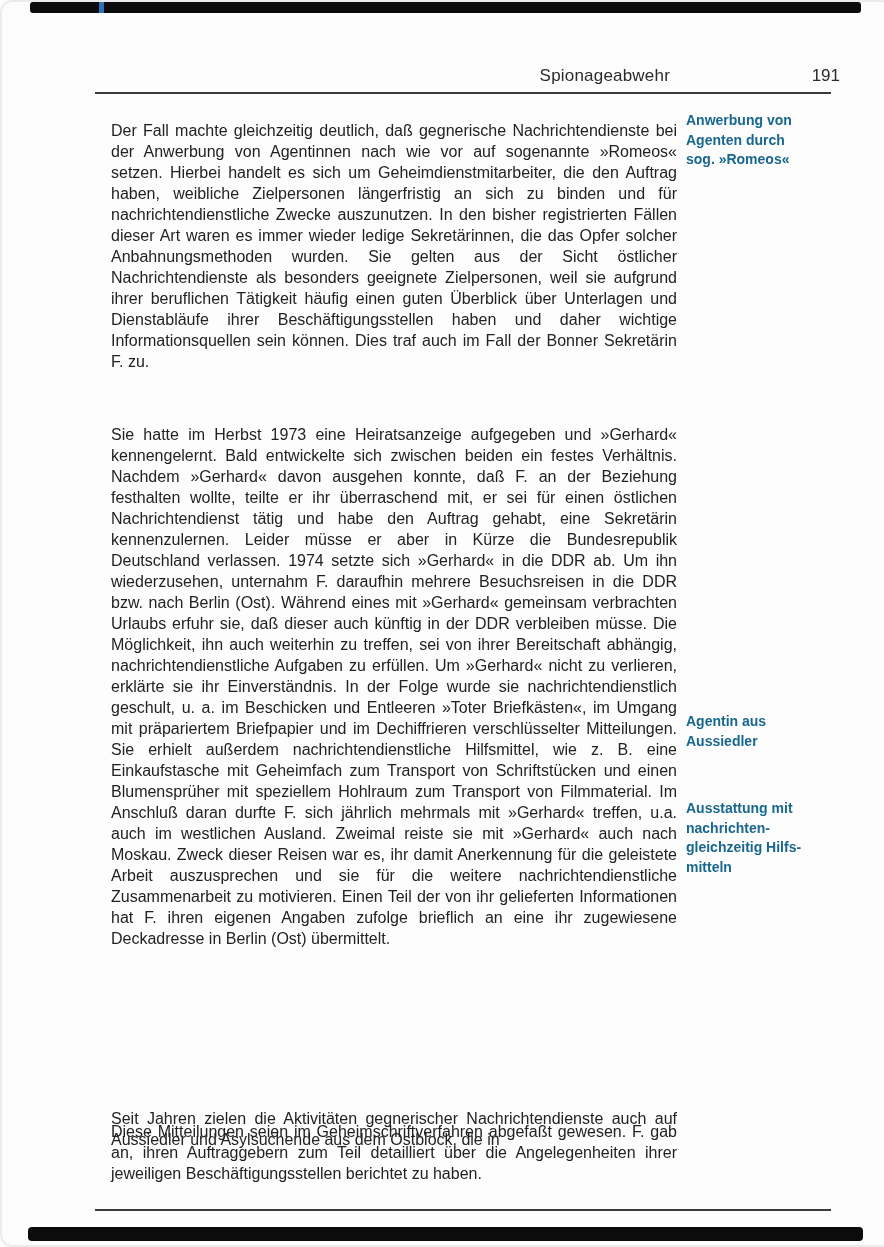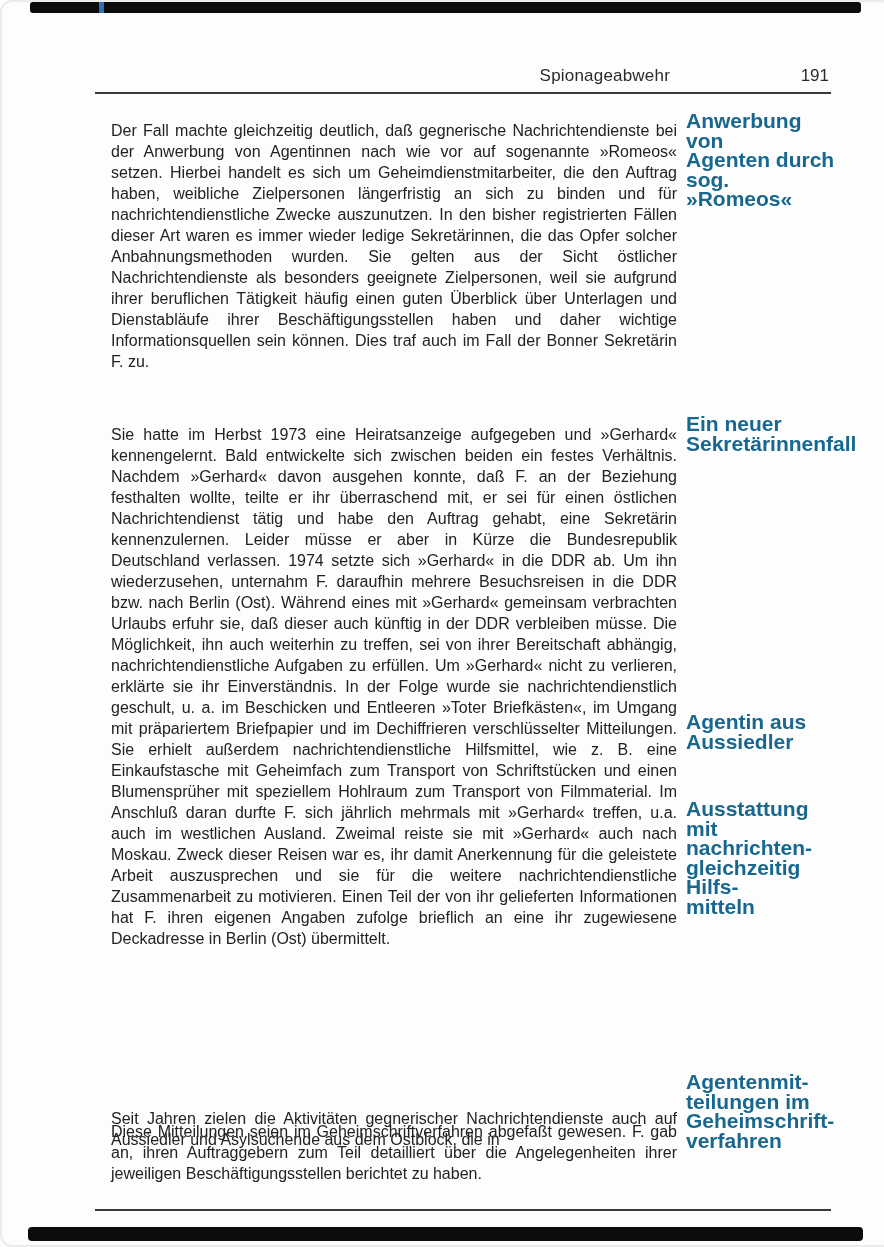--- a/index.html
+++ b/index.html
@@ -39,21 +39,21 @@
     position: absolute;
     top: 66px;
     right: 223px;
     font-size: 17px;
     color: #2a2a2a;
     letter-spacing: 0.2px;
   }
   .header-number {
     position: absolute;
     top: 66px;
-    right: 64px;
+    right: 53px;
     font-size: 17px;
     color: #2a2a2a;
   }
   .rule {
     position: absolute;
     left: 95px;
     width: 736px;
     background: #3a3a3a;
   }
   .rule.top    { top: 92px;   height: 2px; }
@@ -67,21 +67,21 @@
     line-height: 21px;
     color: #222222;
     text-align: justify;
     hyphens: auto;
     -webkit-hyphens: auto;
   }
   .margin-note {
     position: absolute;
     left: 686px;
     width: 150px;
-    font-size: 21px;
+    font-size: 14px;
     line-height: 19.5px;
     font-weight: bold;
     color: #17678f;
     white-space: pre-line;
   }
 </style>
 </head>
 <body>
 
 <div class="scan">
@@ -101,31 +101,25 @@
   <p class="para" style="top:408px">Sie hatte im Herbst 1973 eine Heiratsanzeige aufgegeben und »Gerhard« kennengelernt. Bald entwickelte sich zwischen beiden ein festes Verhältnis. Nachdem »Gerhard« davon ausgehen konnte, daß F. an der Beziehung festhalten wollte, teilte er ihr überraschend mit, er sei für einen östlichen Nachrichtendienst tätig und habe den Auftrag gehabt, eine Sekretärin kennenzulernen. Leider müsse er aber in Kürze die Bundesrepublik Deutschland verlassen. 1974 setzte sich »Gerhard« in die DDR ab. Um ihn wiederzusehen, unternahm F. daraufhin mehrere Besuchsreisen in die DDR bzw. nach Berlin (Ost). Während eines mit »Gerhard« gemeinsam verbrachten Urlaubs erfuhr sie, daß dieser auch künftig in der DDR verbleiben müsse. Die Möglichkeit, ihn auch weiterhin zu treffen, sei von ihrer Bereitschaft abhängig, nachrichtendienstliche Aufgaben zu erfüllen. Um »Gerhard« nicht zu verlieren, erklärte sie ihr Einverständnis. In der Folge wurde sie nachrichtendienstlich geschult, u. a. im Beschicken und Entleeren »Toter Briefkästen«, im Umgang mit präpariertem Briefpapier und im Dechiffrieren verschlüsselter Mitteilungen. Sie erhielt außerdem nachrichtendienstliche Hilfsmittel, wie z. B. eine Einkaufstasche mit Geheimfach zum Transport von Schriftstücken und einen Blumensprüher mit speziellem Hohlraum zum Transport von Filmmaterial. Im Anschluß daran durfte F. sich jährlich mehrmals mit »Gerhard« treffen, u.a. auch im westlichen Ausland. Zweimal reiste sie mit »Gerhard« auch nach Moskau. Zweck dieser Reisen war es, ihr damit Anerkennung für die geleistete Arbeit auszusprechen und sie für die weitere nachrichtendienstliche Zusammenarbeit zu motivieren. Einen Teil der von ihr gelieferten Informationen hat F. ihren eigenen Angaben zufolge brieflich an eine ihr zugewiesene Deckadresse in Berlin (Ost) übermittelt.</p>
 
   <p class="para" style="top:1105px">Diese Mitteilungen seien im Geheimschriftverfahren abgefaßt gewesen. F. gab an, ihren Auftraggebern zum Teil detailliert über die Angelegenheiten ihrer jeweiligen Beschäftigungsstellen berichtet zu haben.</p>
 
   <p class="para" style="top:1092px">Seit Jahren zielen die Aktivitäten gegnerischer Nachrichtendienste auch auf Aussiedler und Asylsuchende aus dem Ostblock, die in</p>
 
   <div class="margin-note" style="top:111px">Anwerbung von
 Agenten durch
 sog. »Romeos«</div>
 
-  <div class="margin-note" style="top:414px">Ein neuer
-Sekretärinnenfall</div>
 
   <div class="margin-note" style="top:712px">Agentin aus
 Aussiedler</div>
 
   <div class="margin-note" style="top:799px">Ausstattung mit
 nachrichten-
 gleichzeitig Hilfs-
 mitteln</div>
 
-  <div class="margin-note" style="top:1072px">Agentenmit-
-teilungen im
-Geheimschrift-
-verfahren</div>
 
   <div class="rule bottom"></div>
 
 </div>
 
 </body></html>

